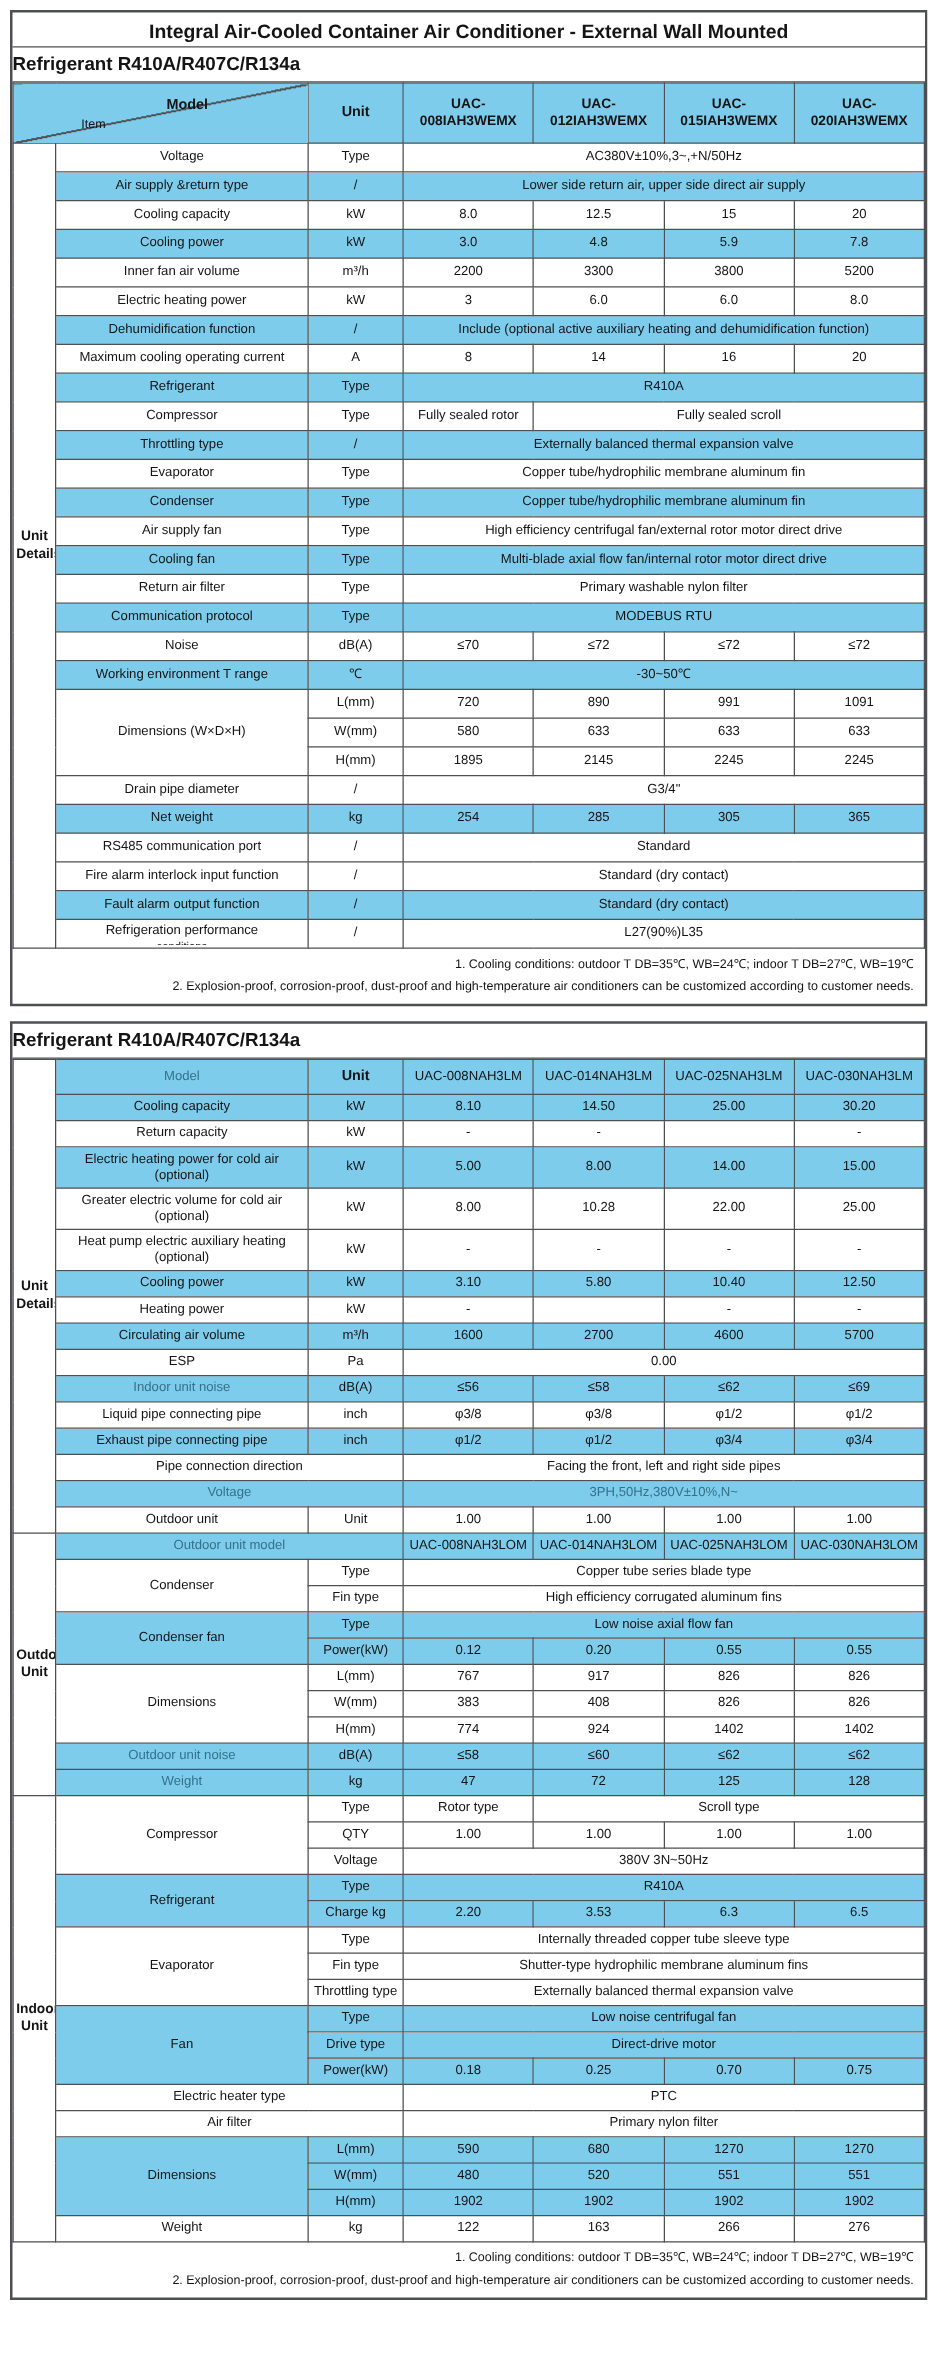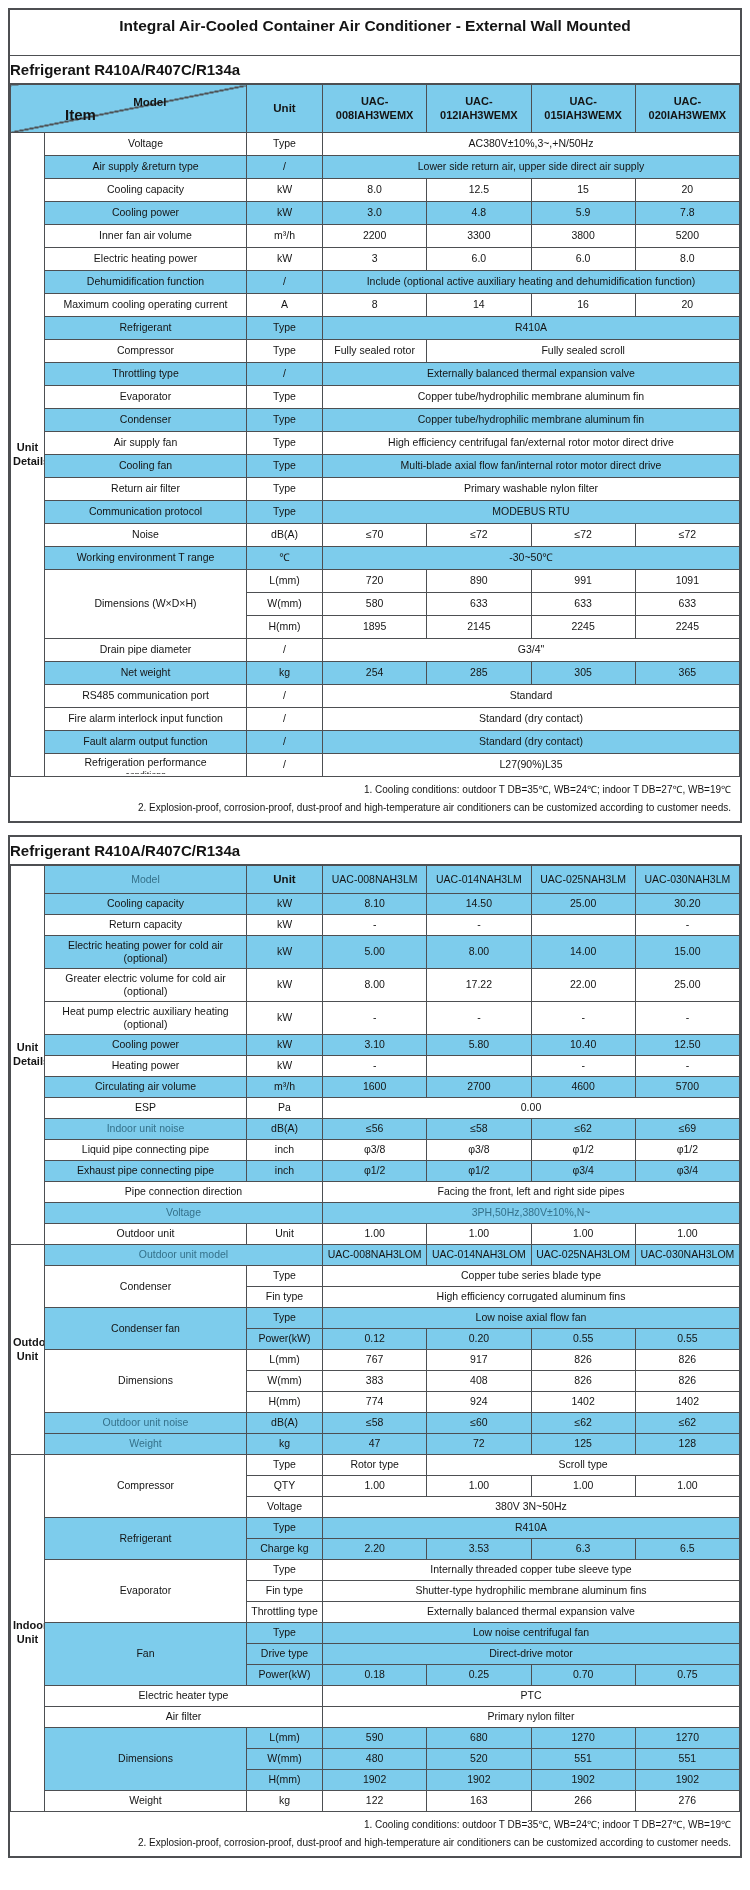--- a/index.html
+++ b/index.html
@@ -12,21 +12,21 @@
   body{
     width:734px;
     margin:8px;
     font-family:"Liberation Sans", sans-serif;
     color:var(--text);
   }
   .tbox{border:2px solid var(--border);background:#fff;}
   .tbox + .tbox{margin-top:12px;}
   .ttitle{
     font-weight:bold;font-size:15.5px;text-align:center;
-    padding:7px 0 20px 0;border-bottom:1px solid var(--border);
+    padding:7px 0 2px 0;border-bottom:1px solid var(--border);
   }
   .tsub{
     font-weight:bold;font-size:15px;text-align:left;
     padding:5px 0 5px 0;border-bottom:1px solid var(--border);
   }
   table{border-collapse:collapse;width:100%;table-layout:fixed;}
   td{
     border:1px solid var(--border);
     text-align:center;vertical-align:middle;
     font-size:10.5px;line-height:1.25;
@@ -46,21 +46,21 @@
   td.model-h2{font-size:10.5px;}
   td.diag{
     position:relative;background:var(--blue);
     background-image:linear-gradient(to bottom right,
       transparent calc(50% - 0.8px),
       var(--border) calc(50% - 0.8px),
       var(--border) calc(50% + 0.8px),
       transparent calc(50% + 0.8px));
   }
   td.diag .corner-top{position:absolute;top:22%;left:52%;font-weight:bold;font-size:11.5px;}
-  td.diag .corner-bottom{position:absolute;bottom:16%;left:23%;font-weight:bold;font-size:15px;}
+  td.diag .corner-bottom{position:absolute;bottom:16%;left:23%;font-weight:normal;font-size:10px;}
   .label-clip{height:4px;overflow:hidden;font-size:9px;line-height:10px;}
   .foot{padding:4px 9px 5px 9px;font-size:10px;line-height:1.75;text-align:right;}
 </style>
 </head>
 <body>
 
 <div>
   <div id="mount-0" class="tbox">
       <div class="ttitle">Integral Air-Cooled Container Air Conditioner - External Wall Mounted</div>
       <div class="tsub">Refrigerant R410A/R407C/R134a</div>
@@ -393,21 +393,21 @@
             <td class="shaded ">8.00</td>
             <td class="shaded ">14.00</td>
             <td class="shaded ">15.00</td>
           </tr>
           <tr class="r2t">
             <td>
               <div>Greater electric volume for cold air (optional)</div>
             </td>
             <td>kW</td>
             <td>8.00</td>
-            <td>17.22</td>
+            <td>10.28</td>
             <td>22.00</td>
             <td>25.00</td>
           </tr>
           <tr class="r2t">
             <td>
               <div>Heat pump electric auxiliary heating (optional)</div>
             </td>
             <td>kW</td>
             <td>-</td>
             <td>-</td>

